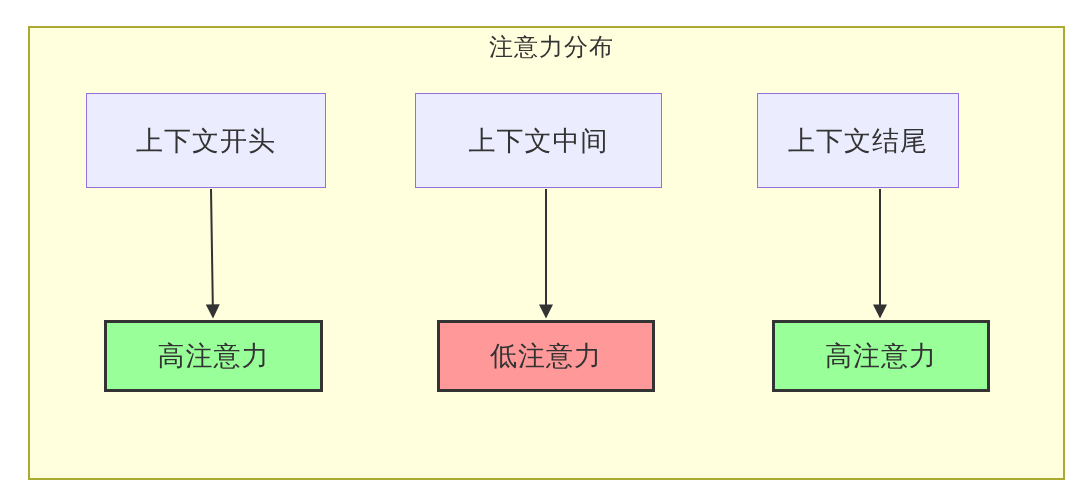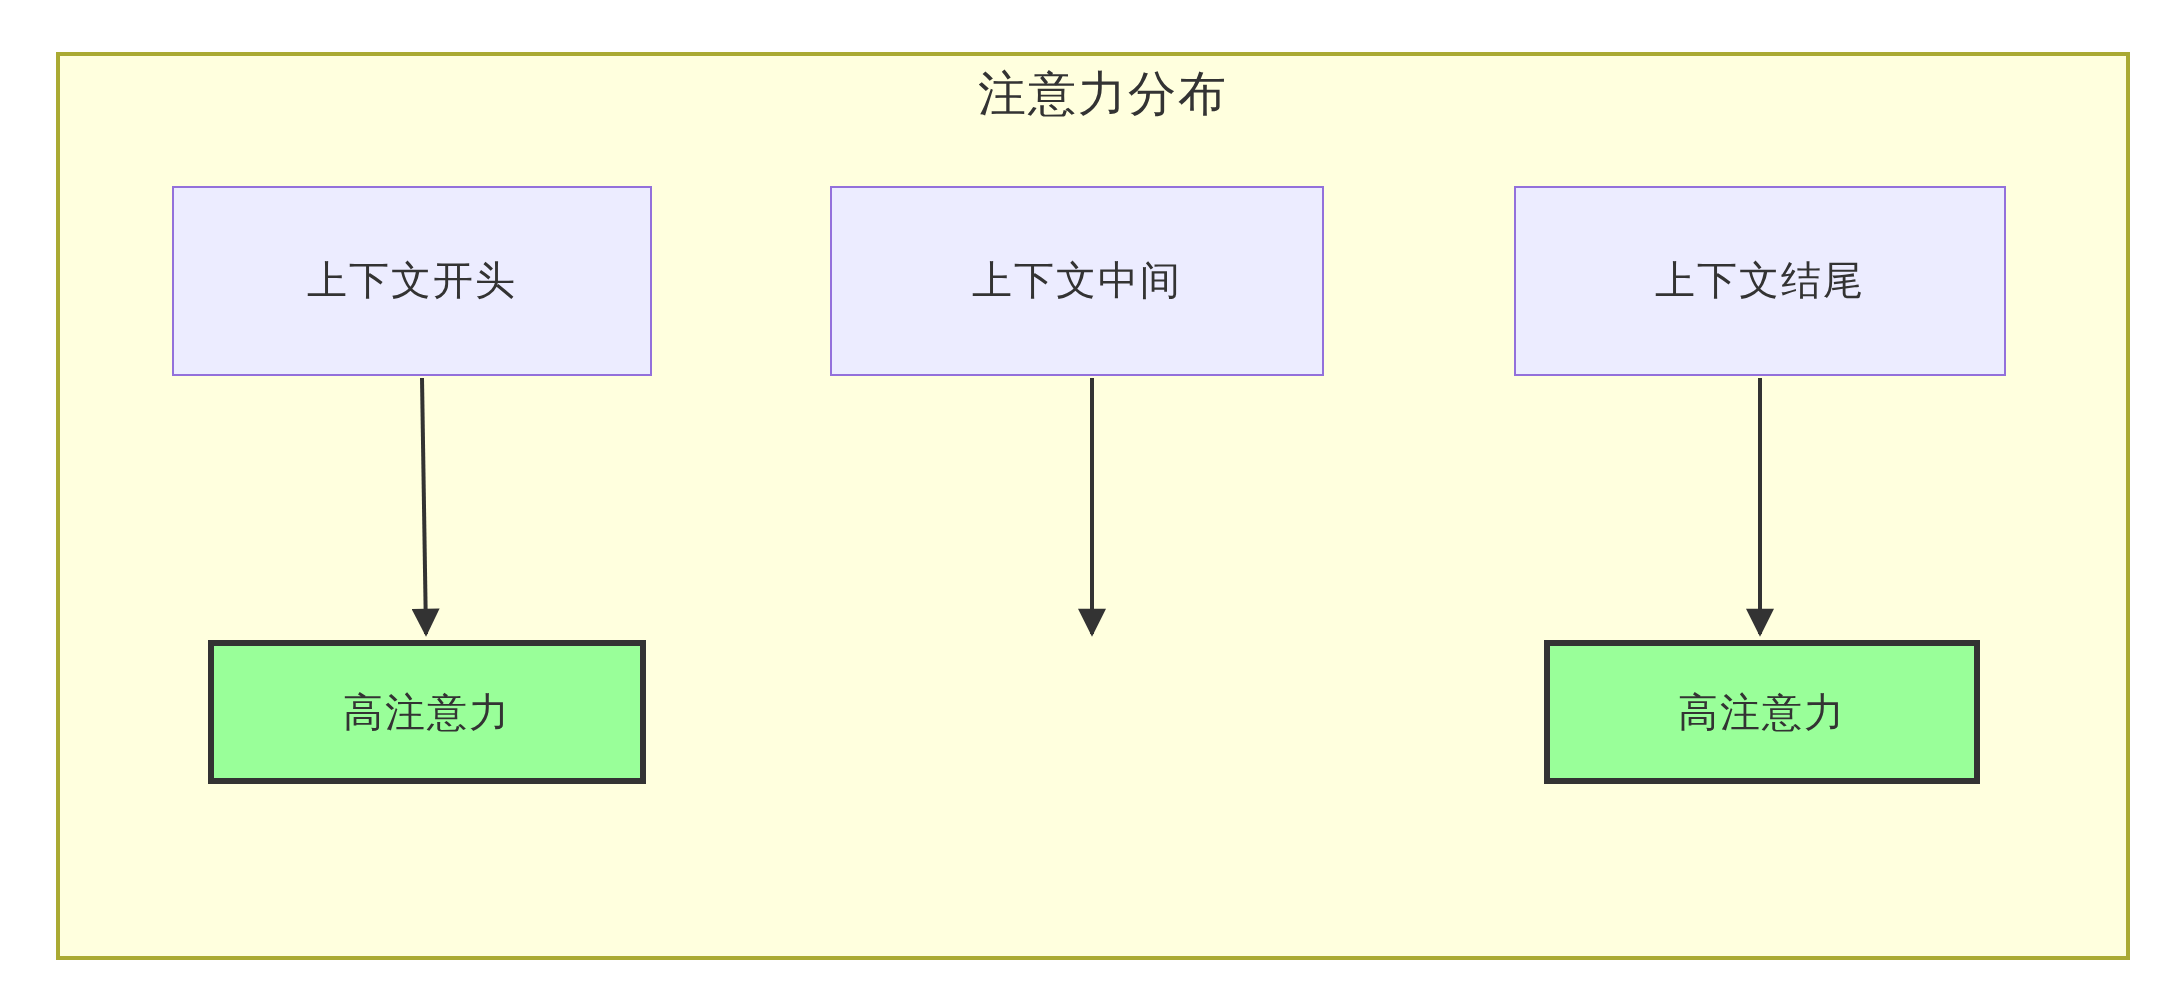--- a/index.html
+++ b/index.html
@@ -35,21 +35,21 @@
     letter-spacing: 1px;
     color: #333333;
     user-select: none;
   }
   .node {
     position: absolute;
     display: flex;
     align-items: center;
     justify-content: center;
     box-sizing: border-box;
-    font-size: 20px;
+    font-size: 27px;
     letter-spacing: 1px;
     color: #333333;
     text-align: center;
     user-select: none;
   }
   .node-top {
     top: 93px;
     height: 95px;
     background: #ECECFF;
     border: 1.5px solid #9370DB;
@@ -57,21 +57,21 @@
   .node-bottom {
     top: 320px;
     height: 72px;
     border: 3px solid #333333;
   }
   .node-high { background: #99FF99; }
   .node-low  { background: #FF9999; }
 
   #n-top-0 { left: 86px;  width: 240px; }
   #n-top-1 { left: 415px; width: 247px; }
-  #n-top-2 { left: 757px; width: 246px; }
+  #n-top-2 { left: 757px; width: 202px; }
 
   #n-bot-0 { left: 104px; width: 219px; }
   #n-bot-1 { left: 437px; width: 218px; }
   #n-bot-2 { left: 772px; width: 218px; }
 
   .edges {
     position: absolute;
     left: 0;
     top: 0;
     width: 1080px;
@@ -108,18 +108,21 @@
   </div>
 
   <div id="n-top-2" class="node node-top">
     <span>上下文结尾</span>
   </div>
 
   <div id="n-bot-0" class="node node-bottom node-high">
     <span>高注意力</span>
   </div>
 
+  <div id="n-bot-1" class="node node-bottom node-low">
+    <span>低注意力</span>
+  </div>
 
   <div id="n-bot-2" class="node node-bottom node-high">
     <span>高注意力</span>
   </div>
 
 </div>
 
 </body></html>

